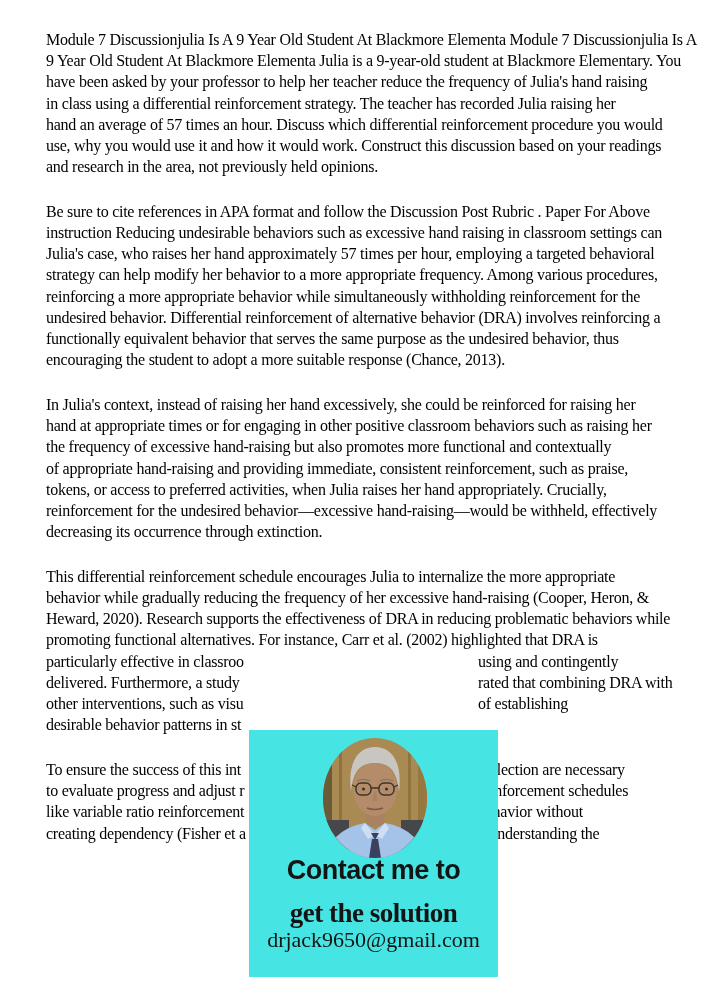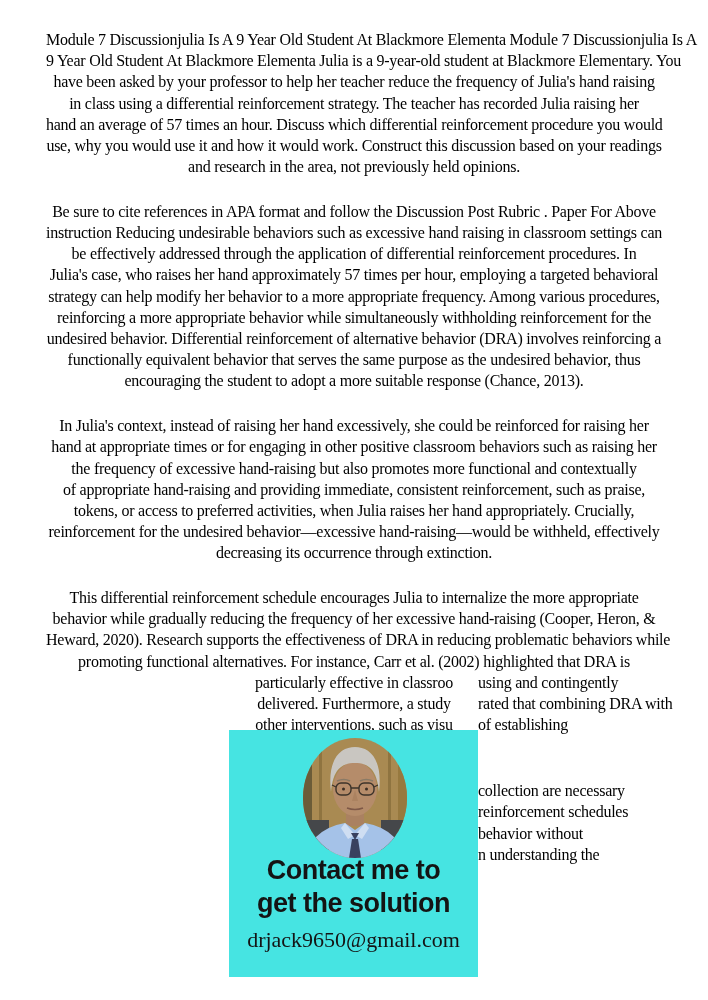--- a/index.html
+++ b/index.html
@@ -4,40 +4,40 @@
 <style>
   html,body { margin:0; padding:0; }
   body {
     width:708px; height:1000px; background:#ffffff; position:relative;
     font-family:"Liberation Serif", "DejaVu Serif", serif; overflow:hidden;
   }
   .doc {
     position:absolute; left:46px; top:29px; width:616px;
     color:#000000; font-size:16px; line-height:21.2px; letter-spacing:-0.25px;
   }
-  .para { margin:0 0 23.6px 0;text-align:center; }
+  .para { margin:0 0 23.6px 0; }
   .line { white-space:nowrap; height:21.2px; }
   .line-split { position:relative; white-space:nowrap; height:21.2px; }
   .line-split .seg-right { position:absolute; left:432px; top:0; }
   
   .ad {
     position:absolute; left:229px; top:730px; width:249px; height:247px;
     z-index:5; overflow:hidden;
   }
   .ad-photo {
     position:absolute; left:74px; top:8px; width:104px; height:120px;
     border-radius:50%; overflow:hidden;
   }
   .ad-line {
     position:absolute; left:0; width:100%; text-align:center;
     font-family:"Liberation Sans", "DejaVu Sans", sans-serif;
     font-weight:700; font-size:27px; line-height:35px; letter-spacing:-0.5px;
   }
   .ad-line1 { top:123px; }
-  .ad-line2 { top:156px; }
+  .ad-line2 { top:166px;font-family:Liberation Serif, serif; }
   .ad-email {
     position:absolute; left:0; top:197px; width:100%; text-align:center;
     font-family:"Liberation Serif", "DejaVu Serif", serif;
     font-weight:400; font-size:22px; line-height:26px;
   }
 </style>
 </head>
 <body>
 
 <div class="doc">
@@ -47,21 +47,20 @@
     <div class="line">have been asked by your professor to help her teacher reduce the frequency of Julia's hand raising</div>
     <div class="line">in class using a differential reinforcement strategy. The teacher has recorded Julia raising her</div>
     <div class="line">hand an average of 57 times an hour. Discuss which differential reinforcement procedure you would</div>
     <div class="line">use, why you would use it and how it would work. Construct this discussion based on your readings</div>
     <div class="line">and research in the area, not previously held opinions.</div>
   </div>
 
   <div class="para">
     <div class="line">Be sure to cite references in APA format and follow the Discussion Post Rubric . Paper For Above</div>
     <div class="line">instruction Reducing undesirable behaviors such as excessive hand raising in classroom settings can</div>
-    <div class="line">be effectively addressed through the application of differential reinforcement procedures. In</div>
     <div class="line">Julia's case, who raises her hand approximately 57 times per hour, employing a targeted behavioral</div>
     <div class="line">strategy can help modify her behavior to a more appropriate frequency. Among various procedures,</div>
     <div class="line">reinforcing a more appropriate behavior while simultaneously withholding reinforcement for the</div>
     <div class="line">undesired behavior. Differential reinforcement of alternative behavior (DRA) involves reinforcing a</div>
     <div class="line">functionally equivalent behavior that serves the same purpose as the undesired behavior, thus</div>
     <div class="line">encouraging the student to adopt a more suitable response (Chance, 2013).</div>
   </div>
 
   <div class="para">
     <div class="line">In Julia's context, instead of raising her hand excessively, she could be reinforced for raising her</div>
@@ -109,21 +108,21 @@
       <span class="seg-left">like variable ratio reinforcement</span>
       <span class="seg-right"> behavior without</span>
     </div>
     <div class="line-split">
       <span class="seg-left">creating dependency (Fisher et a</span>
       <span class="seg-right">n understanding the</span>
     </div>
   </div>
 </div>
 
-<div class="ad" style="background-color: rgb(70, 228, 226);">
+<div class="ad" style="background-color: rgb(70, 228, 226); margin-left: 20px;">
 
   <div class="ad-photo">
     <svg viewBox="0 0 104 120" width="104" height="120">
 
       <rect x="0" y="0" width="104" height="120" fill="#a98a52"></rect>
       <rect x="0" y="0" width="9" height="120" fill="#6b5c38"></rect>
       <rect x="16" y="0" width="3" height="120" fill="#8f7440"></rect>
       <rect x="85" y="0" width="3" height="120" fill="#8f7440"></rect>
       <rect x="95" y="0" width="9" height="120" fill="#97793f"></rect>
 

